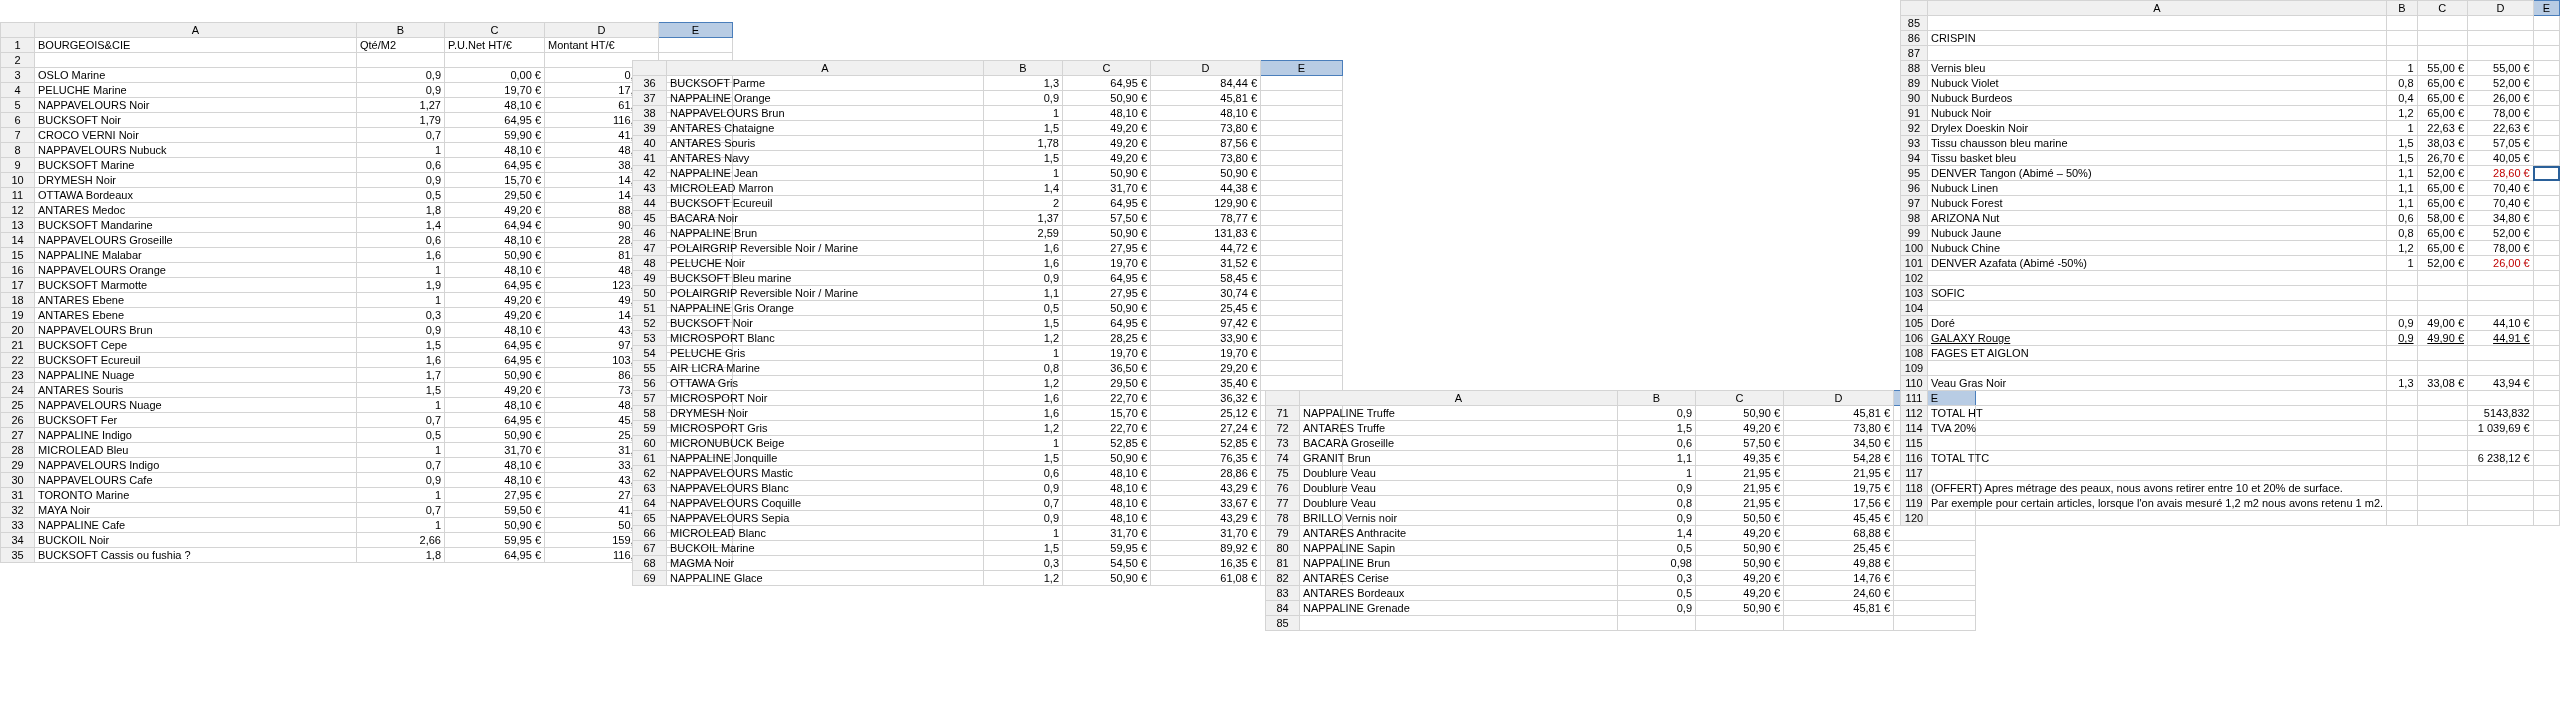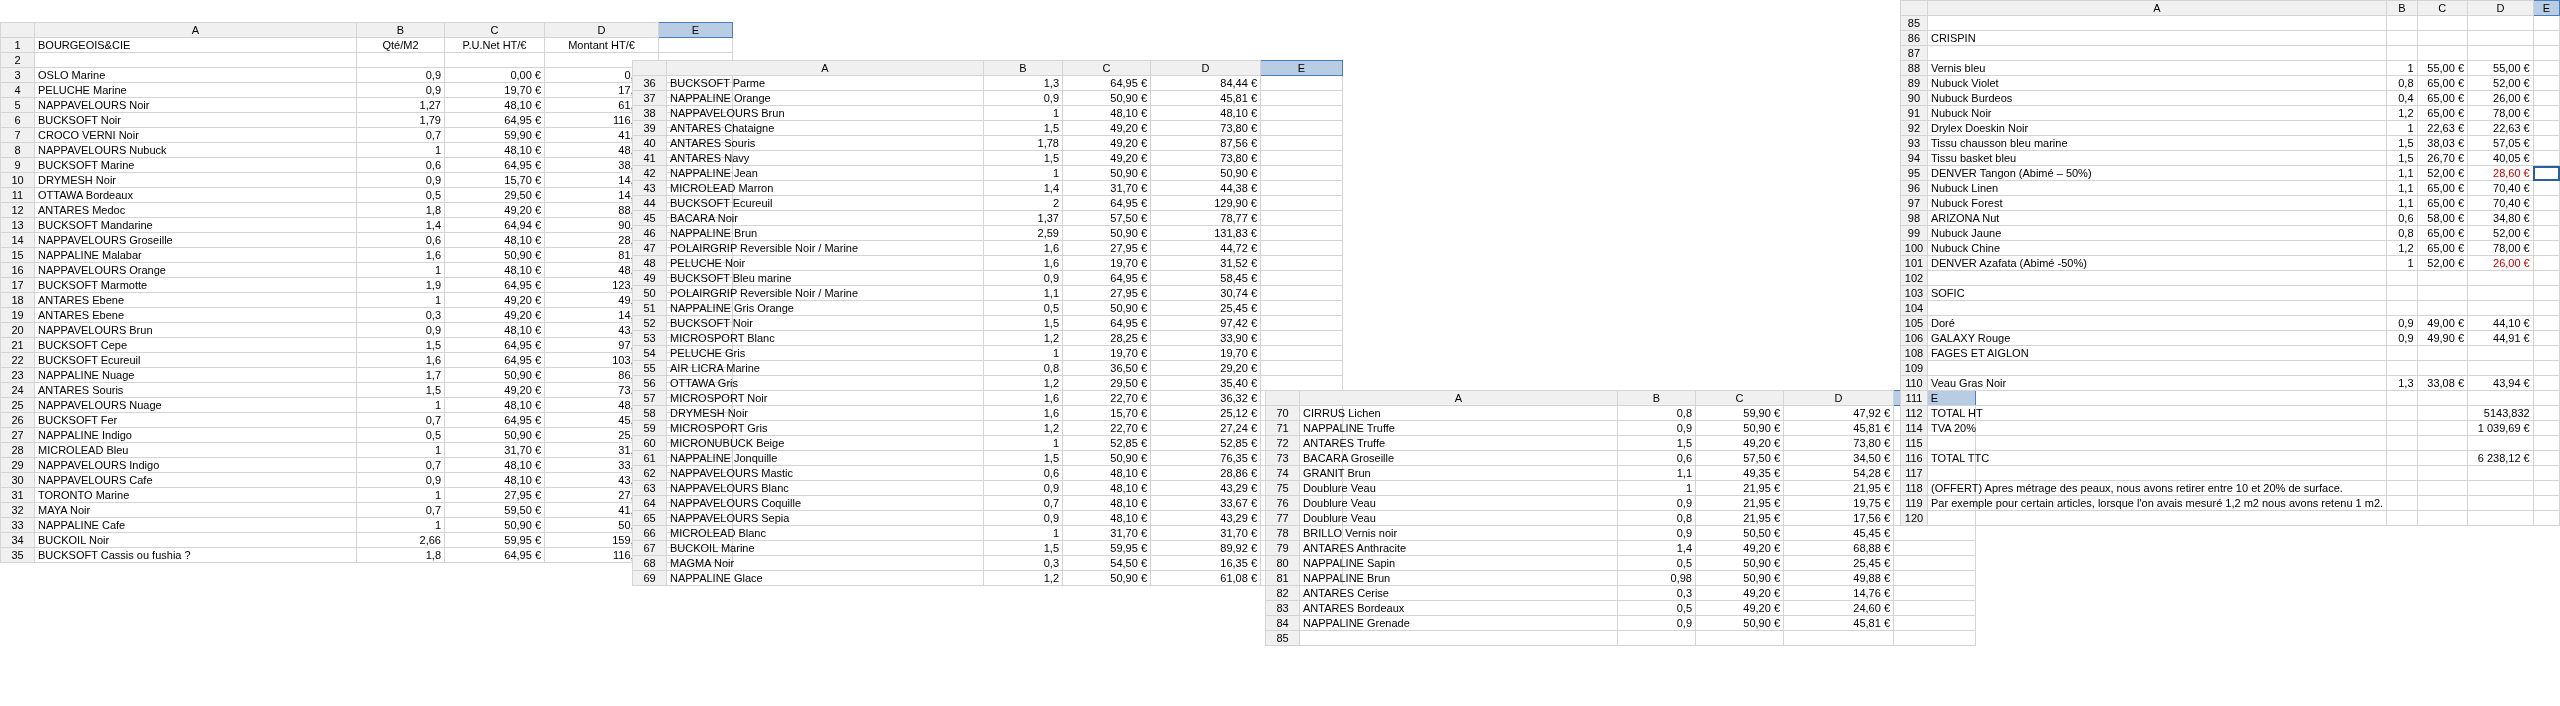--- a/index.html
+++ b/index.html
@@ -28,21 +28,21 @@
   .colhdr td.sel{background:#b8cce4;border-color:#4a7ebb;}
   .rowhdr{
     background:#f0f0f0;
     text-align:center;
     color:#000;
     border:1px solid #b4b4b4;
     width:34px;
     font-size:11px;
   }
   .num{text-align:right;}
-  .ctr{text-align:center;}
+  .ctr{}
   .bold{font-weight:bold;}
   .red{color:#c00000;}
   .u{}
 
   
   #block1{position:absolute;left:0px;top:22px;}
   #block1 col.c-rh{width:34px}
   #block1 col.cA{width:322px}
   #block1 col.cB{width:88px}
   #block1 col.cC{width:100px}
@@ -71,21 +71,21 @@
   #block4{position:absolute;left:1900px;top:0px;}
   #block4 col.c-rh{width:34px}
   #block4 col.cA{width:305px}
   #block4 col.cB{width:66px}
   #block4 col.cC{width:80px}
   #block4 col.cD{width:95px}
   #block4 col.cE{width:78px}
 
   .selcell{outline:2px solid #2a6099;outline-offset:-2px;}
   .dashtop{border-top:1px dashed #555 !important;}
-  .dashbot{border-bottom:1px dashed #555 !important;}
+  .dashbot{border-bottom:1px dashed #555 !important;text-decoration:underline;}
 </style>
 </head>
 <body>
 
 <div class="sheet-wrap">
 
   <table class="grid" id="block1">
     <colgroup>
         <col class="c-rh">
         <col class="cA">
@@ -691,28 +691,20 @@
     <tbody id="b3body">
         <tr class="colhdr">
           <td></td>
           <td>A</td>
           <td>B</td>
           <td>C</td>
           <td>D</td>
           <td class="sel">E</td>
         </tr>
         <tr>
-          <td class="rowhdr">70</td>
-          <td class="dashtop">CIRRUS Lichen</td>
-          <td class="num dashtop">0,8</td>
-          <td class="num dashtop">59,90 €</td>
-          <td class="num dashtop">47,92 €</td>
-          <td class="dashtop"></td>
-        </tr>
-        <tr>
           <td class="rowhdr">71</td>
           <td class="">NAPPALINE Truffe</td>
           <td class="num">0,9</td>
           <td class="num">50,90 €</td>
           <td class="num">45,81 €</td>
           <td class=""></td>
         </tr>
         <tr>
           <td class="rowhdr">72</td>
           <td class="">ANTARES Truffe</td>

